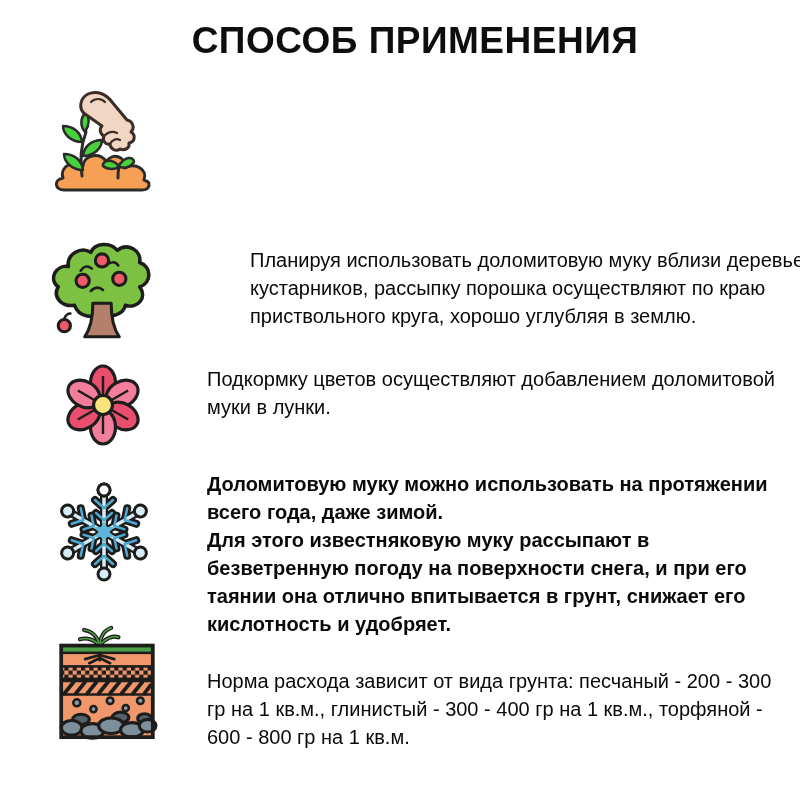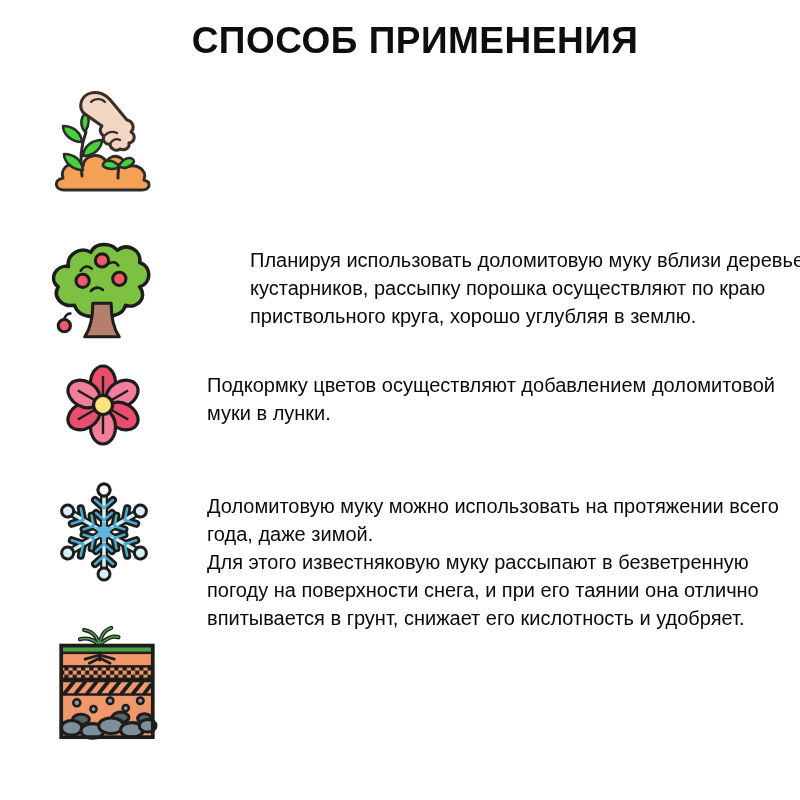--- a/index.html
+++ b/index.html
@@ -16,22 +16,22 @@
     font-size:20px;line-height:28px;color:#0a0a0a;
     white-space:pre-line;
   }
   .i1{left:50px;top:82px;}
   .i2{left:46px;top:236px;}
   .i3{left:56px;top:356px;}
   .i4{left:50px;top:474px;}
   .i5{left:56px;top:620px;}
   .t1{top:90px;}
   .t2{top:246px;margin-left:43px;}
-  .t3{top:365px;margin-top:6px;}
-  .t4{top:492px;}
+  .t3{top:365px;}
+  .t4{top:470px;font-weight:bold;}
   .t5{top:667px;}
 </style>
 </head>
 <body>
 
 <div class="canvas">
 
   <div class="page-title">СПОСОБ ПРИМЕНЕНИЯ</div>
 
   <div class="icon-box i1">
@@ -213,14 +213,15 @@
         <ellipse cx="15" cy="103" rx="10" ry="7" fill="#7e8f9c"></ellipse>
         <ellipse cx="35" cy="106" rx="11" ry="7" fill="#7e8f9c"></ellipse>
         <ellipse cx="53" cy="101" rx="12" ry="7.5" fill="#7e8f9c"></ellipse>
         <ellipse cx="73" cy="105" rx="11" ry="7" fill="#7e8f9c"></ellipse>
         <ellipse cx="88" cy="101" rx="8" ry="6" fill="#7e8f9c"></ellipse>
       </g>
 
       <rect x="5" y="24" width="88" height="88" fill="none" stroke="#1d1d1b" stroke-width="3.6"></rect>
     </svg>
   </div>
+  <div class="sec-text t5">Норма расхода зависит от вида грунта: песчаный - 200 - 300 гр на 1 кв.м., глинистый - 300 - 400 гр на 1 кв.м., торфяной - 600 - 800 гр на 1 кв.м.</div>
 
 </div>
 
 </body></html>

